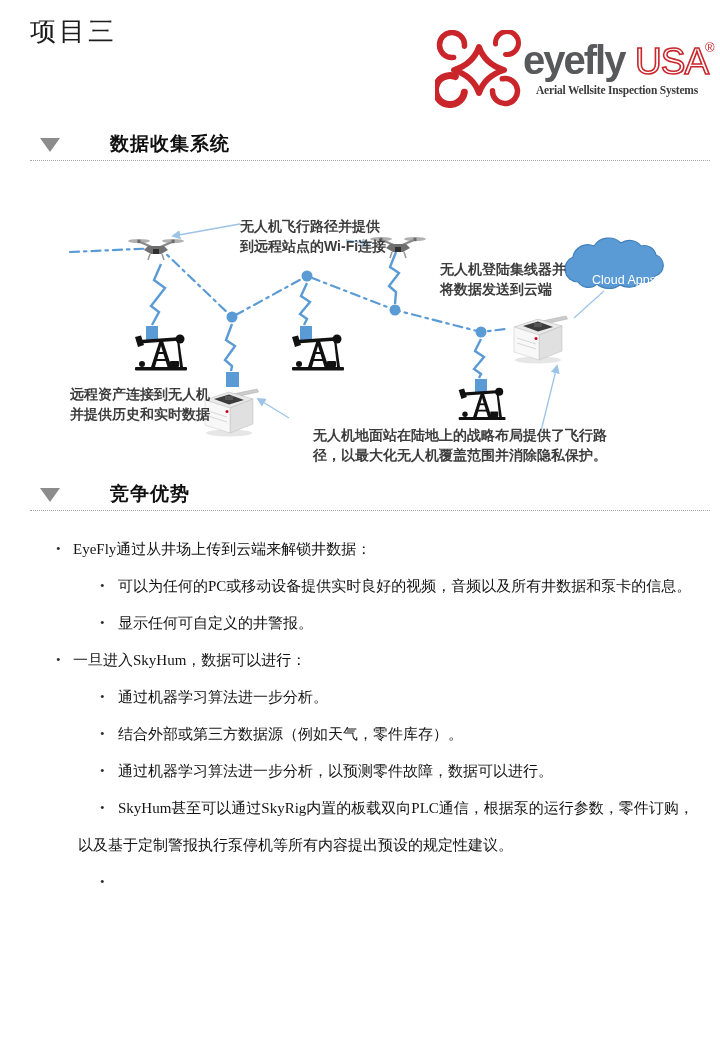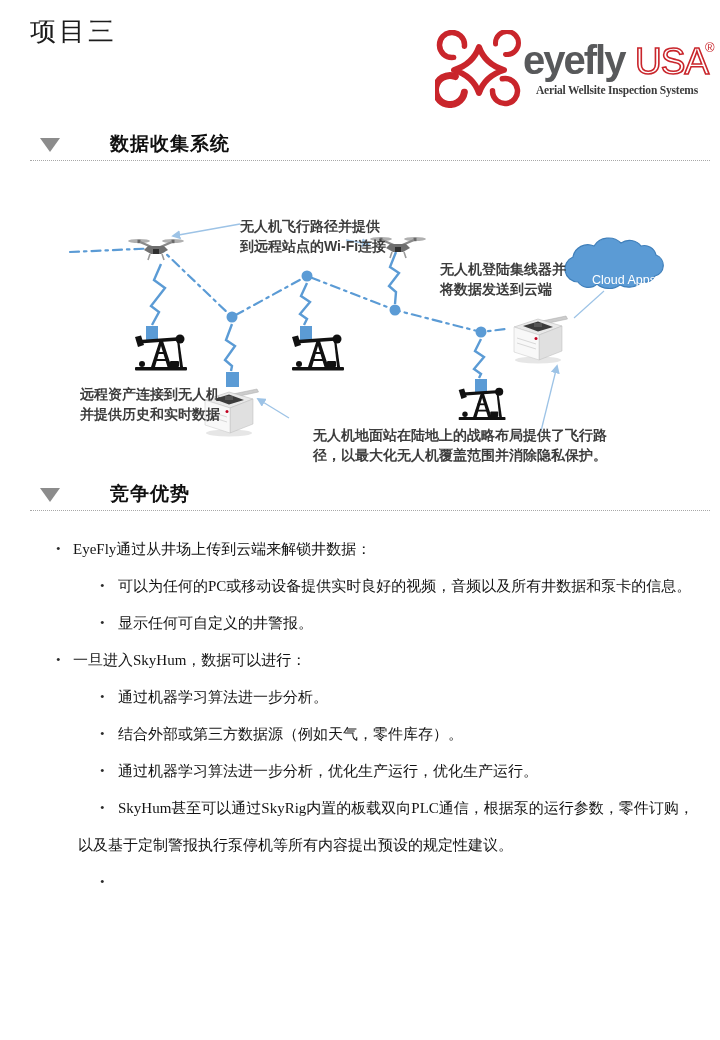--- a/index.html
+++ b/index.html
@@ -170,41 +170,41 @@
         <line x1="346" y1="62" x2="369" y2="66" marker-end="url(#ah)"></line>
         <line x1="289" y1="240" x2="258" y2="221" marker-end="url(#ah)"></line>
         <line x1="541" y1="253" x2="557" y2="188" marker-end="url(#ah)"></line>
       </g>
     </svg>
 
     <div class="anno" style="left:240px;top:38px;">无人机飞行路径并提供
 到远程站点的Wi-Fi连接</div>
     <div class="anno" style="left:440px;top:81px;">无人机登陆集线器并
 将数据发送到云端</div>
-    <div class="anno" style="left:80px;top:206px;">远程资产连接到无人机
+    <div class="anno" style="left:70px;top:206px;">远程资产连接到无人机
 并提供历史和实时数据</div>
     <div class="anno" style="left:313px;top:247px;">无人机地面站在陆地上的战略布局提供了飞行路
 径，以最大化无人机覆盖范围并消除隐私保护。</div>
     <div class="cloud-label">Cloud Apps</div>
   </div>
 
   <div class="sec" id="sec2">
     <div class="tri"></div>
     <div class="lbl">竞争优势</div>
     <div class="rule"></div>
   </div>
 
   <div id="bullets">
     <ul>
       <li class="lv1"><span class="dot">•</span><span>EyeFly通过从井场上传到云端来解锁井数据：</span></li>
       <li class="lv2"><span class="dot">•</span><span>可以为任何的PC或移动设备提供实时良好的视频，音频以及所有井数据和泵卡的信息。</span></li>
       <li class="lv2"><span class="dot">•</span><span>显示任何可自定义的井警报。</span></li>
       <li class="lv1"><span class="dot">•</span><span>一旦进入SkyHum，数据可以进行：</span></li>
       <li class="lv2"><span class="dot">•</span><span>通过机器学习算法进一步分析。</span></li>
       <li class="lv2"><span class="dot">•</span><span>结合外部或第三方数据源（例如天气，零件库存）。</span></li>
-      <li class="lv2"><span class="dot">•</span><span>通过机器学习算法进一步分析，优化生产运行，优化生产运行。</span></li>
+      <li class="lv2"><span class="dot">•</span><span>通过机器学习算法进一步分析，以预测零件故障，数据可以进行。</span></li>
       <li class="lv2"><span class="dot">•</span><span>SkyHum甚至可以通过SkyRig内置的板载双向PLC通信，根据泵的运行参数，零件订购，</span></li>
       <li class="cont"><span>以及基于定制警报执行泵停机等所有内容提出预设的规定性建议。</span></li>
       <li class="lv2"><span class="dot">•</span></li>
     </ul>
   </div>
 
 </div>
 
 </body></html>

